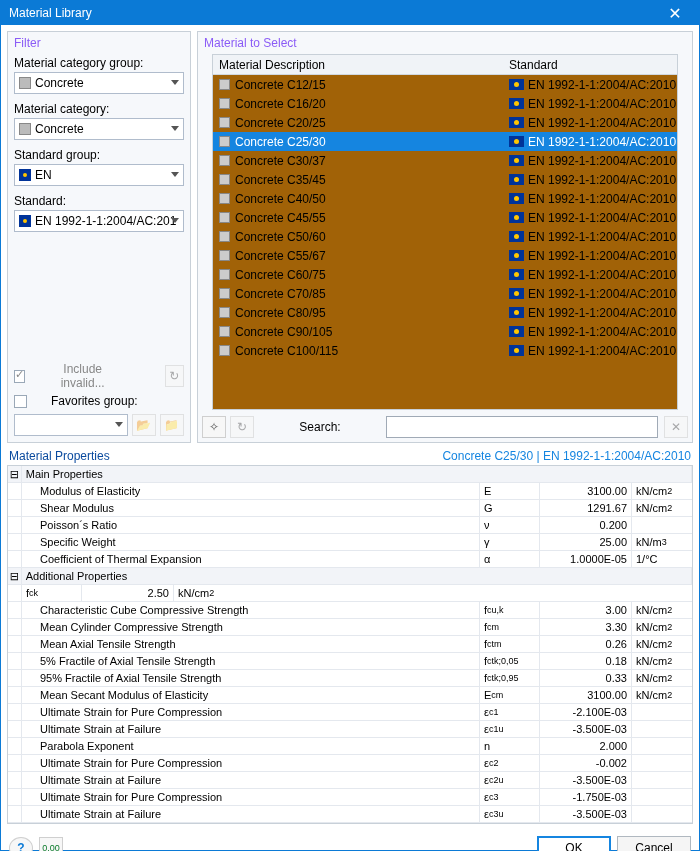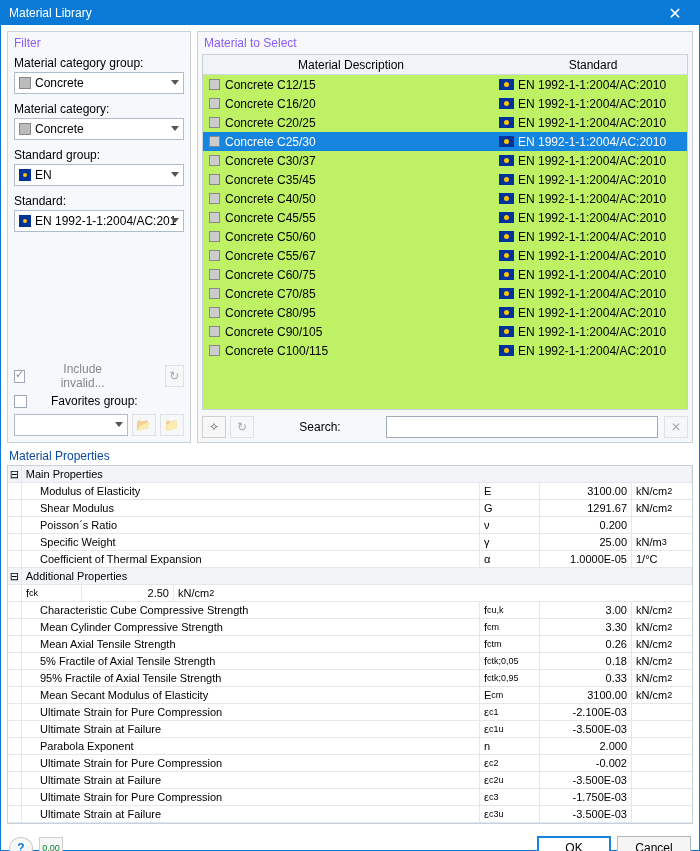--- a/index.html
+++ b/index.html
@@ -21,21 +21,21 @@
 .dd .arr { position: absolute; right: 4px; top: 7px; width: 0; height: 0; border-left: 4px solid transparent; border-right: 4px solid transparent; border-top: 5px solid #555; }
 .filter-spacer { flex: 1; }
 .chk-row { display: flex; align-items: center; margin: 2px 4px; gap: 24px; text-align: center; }
 .chk { width: 13px; height: 13px; border: 1px solid #9aa8b7; background: #fff; position: relative; }
 .chk.checked::after { content: "✓"; position: absolute; left: 0; top: -3px; font-size: 11px; color: #888; }
 .ico-btn { width: 24px; height: 22px; border: 1px solid #cfcfcf; background: #f7f7f7; display: flex; align-items: center; justify-content: center; font-size: 12px; color: #666; }
 .ico-btn.d { opacity: .55; }
 .fav-row { display: flex; gap: 4px; margin: 4px; align-items: center; }
 .fav-row .dd { flex: 1; margin: 0; }
 .select-panel { flex: 1; border: 1px solid #c8d0d8; background: #f6f8fb; display: flex; flex-direction: column; padding: 2px; }
-.list-wrap { flex: 1; background: #bef264; border: 1px solid #c8d0d8; margin: 0 2px; display: flex; flex-direction: column; overflow: hidden; text-align: center; }
+.list-wrap { flex: 1; background: #a16207; border: 1px solid #c8d0d8; margin: 0 12px; display: flex; flex-direction: column; overflow: hidden; }
 .list-header { display: flex; background: #f0f3f7; border-bottom: 1px solid #d0d8e0; height: 20px; align-items: center; }
 .list-header .c1 { width: 290px; padding-left: 6px; }
 .list-header .c2 { flex: 1; padding-left: 6px; }
 .list-body { overflow-y: auto; flex: 1; }
 .row { display: flex; height: 19px; align-items: center; }
 .row .c1 { width: 290px; padding-left: 6px; display: flex; align-items: center; gap: 5px; }
 .row .c2 { flex: 1; padding-left: 6px; display: flex; align-items: center; gap: 4px; }
 .row.sel { background: #1585e0; color: #fff; }
 .row .sq { width: 11px; height: 11px; border: 1px solid #888; background: #ccc; flex-shrink: 0; }
 .row .eu { width: 15px; height: 11px; background: #003399; flex-shrink: 0; display:flex; align-items:center; justify-content:center; }
@@ -300,20 +300,21 @@
           <span class="lbl">Search:</span>
           <input type="text" value="" style="">
           <span class="ico-btn d">✕</span>
         </div>
       </div>
     </div>
 
     <div class="mat-props">
       <div class="mp-head">
         <span>Material Properties</span>
+        <span class="r">Concrete C25/30  |  EN 1992-1-1:2004/AC:2010</span>
       </div>
       <div class="grid" id="prop-grid">
           <div class="gr-row sh">
             <div class="gexp">⊟</div>
             <div class="gname" style="padding-left:4px">Main Properties</div>
           </div>
           <div class="gr-row">
             <div class="gexp"></div>
             <div class="gname">Modulus of Elasticity</div>
             <div class="gsym">E</div>

